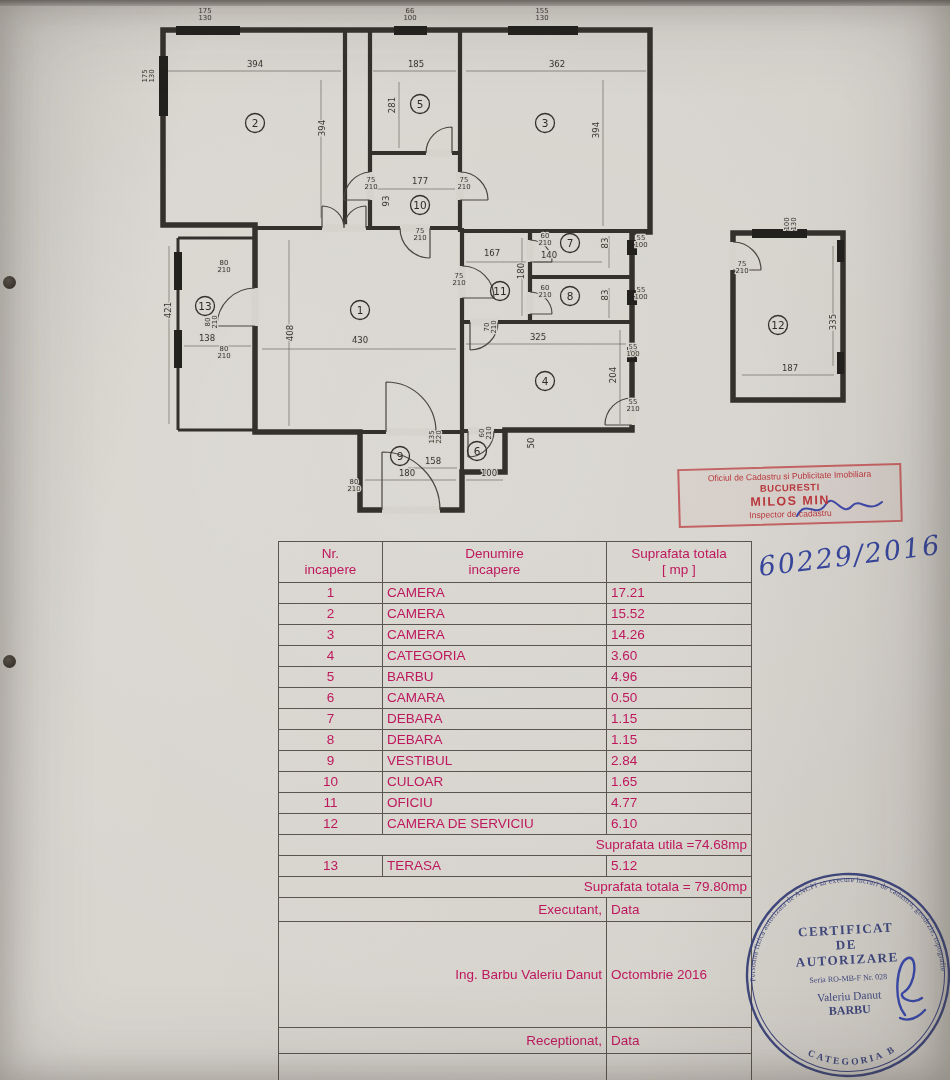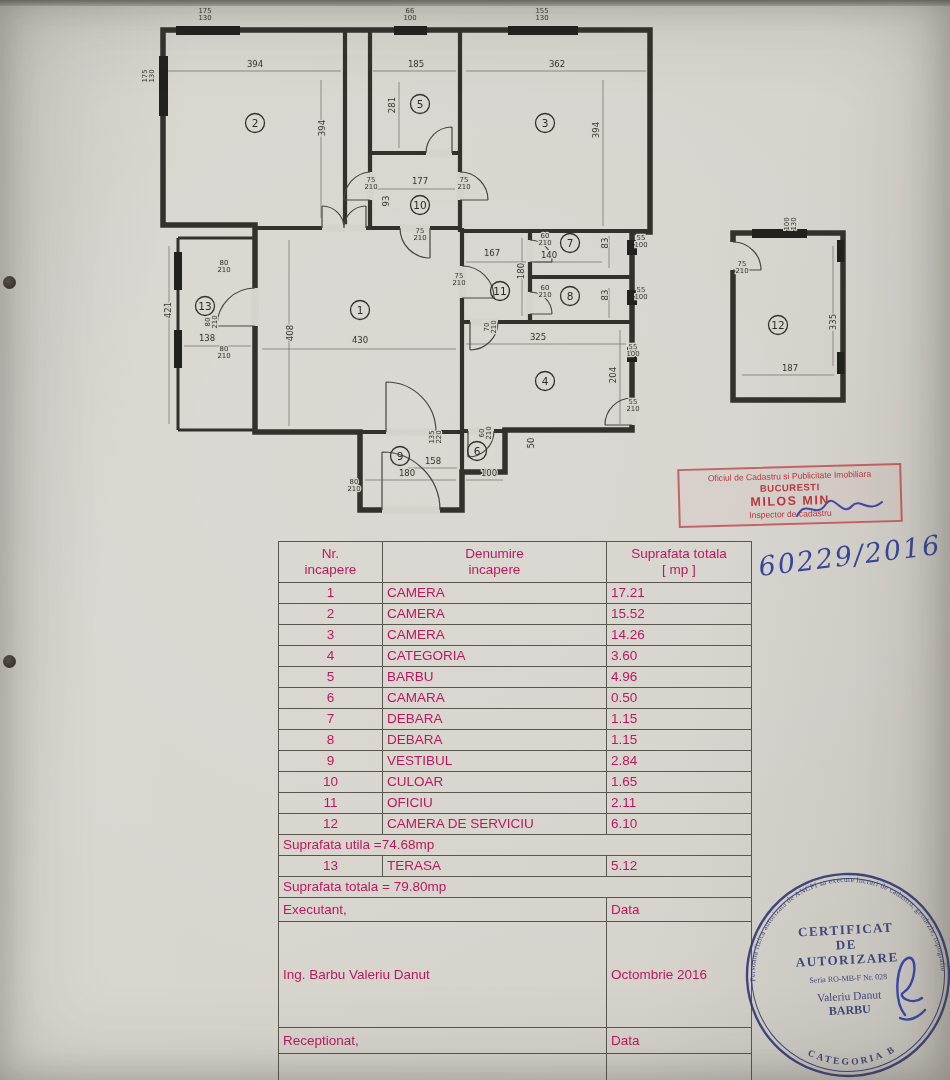--- a/index.html
+++ b/index.html
@@ -20,21 +20,21 @@
   .hole.h2{left:3px;top:655px}
 
   
   table.area{position:absolute;left:278px;top:541px;border-collapse:collapse;z-index:5;}
   table.area td,table.area th{border:1px solid #5a564f;color:#be185d;background:transparent;
     font-size:13.5px;font-weight:normal;padding:0 4px;height:20px;line-height:1.15;}
   table.area th{height:40px;text-align:center;}
   td.c-nr{text-align:center;width:95px;}
   td.c-name{text-align:left;padding-left:9px;width:207px;}
   td.c-val{width:128px;}
-  td.c-merge{text-align:left;}
+  td.c-merge{text-align:right;}
 
   
   svg.overlay{position:absolute;left:0;top:0;z-index:10;pointer-events:none;}
   .wall{stroke:#34312c;stroke-width:5.5;fill:none;stroke-linecap:butt;}
   .iwall{stroke:#34312c;stroke-width:4.2;fill:none;}
   .twall{stroke:#34312c;stroke-width:3;fill:none;}
   .ko{stroke:#d6d3cd;stroke-width:7.5;fill:none;}
   .door{stroke:#4a463f;stroke-width:1.2;fill:none;}
   .dimline{stroke:#55514a;stroke-width:.8;fill:none;opacity:.7;}
   .win{fill:#23211d;}
@@ -124,21 +124,21 @@
         <td class="c-val">2.84</td>
       </tr>
       <tr>
         <td class="c-nr">10</td>
         <td class="c-name">CULOAR</td>
         <td class="c-val">1.65</td>
       </tr>
       <tr>
         <td class="c-nr">11</td>
         <td class="c-name">OFICIU</td>
-        <td class="c-val">2.11</td>
+        <td class="c-val">4.77</td>
       </tr>
       <tr>
         <td class="c-nr">12</td>
         <td class="c-name">CAMERA DE SERVICIU</td>
         <td class="c-val">6.10</td>
       </tr>
       <tr>
         <td colspan="3" class="c-merge">Suprafata utila =74.68mp</td>
       </tr>
       <tr>

